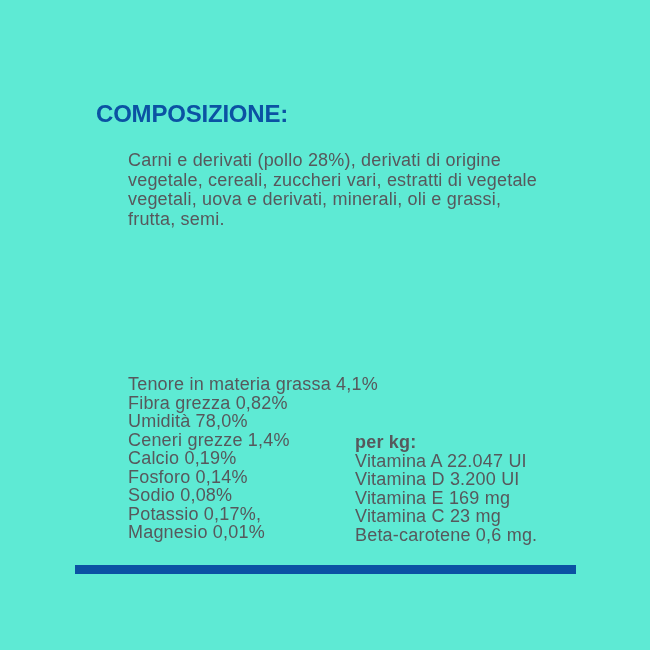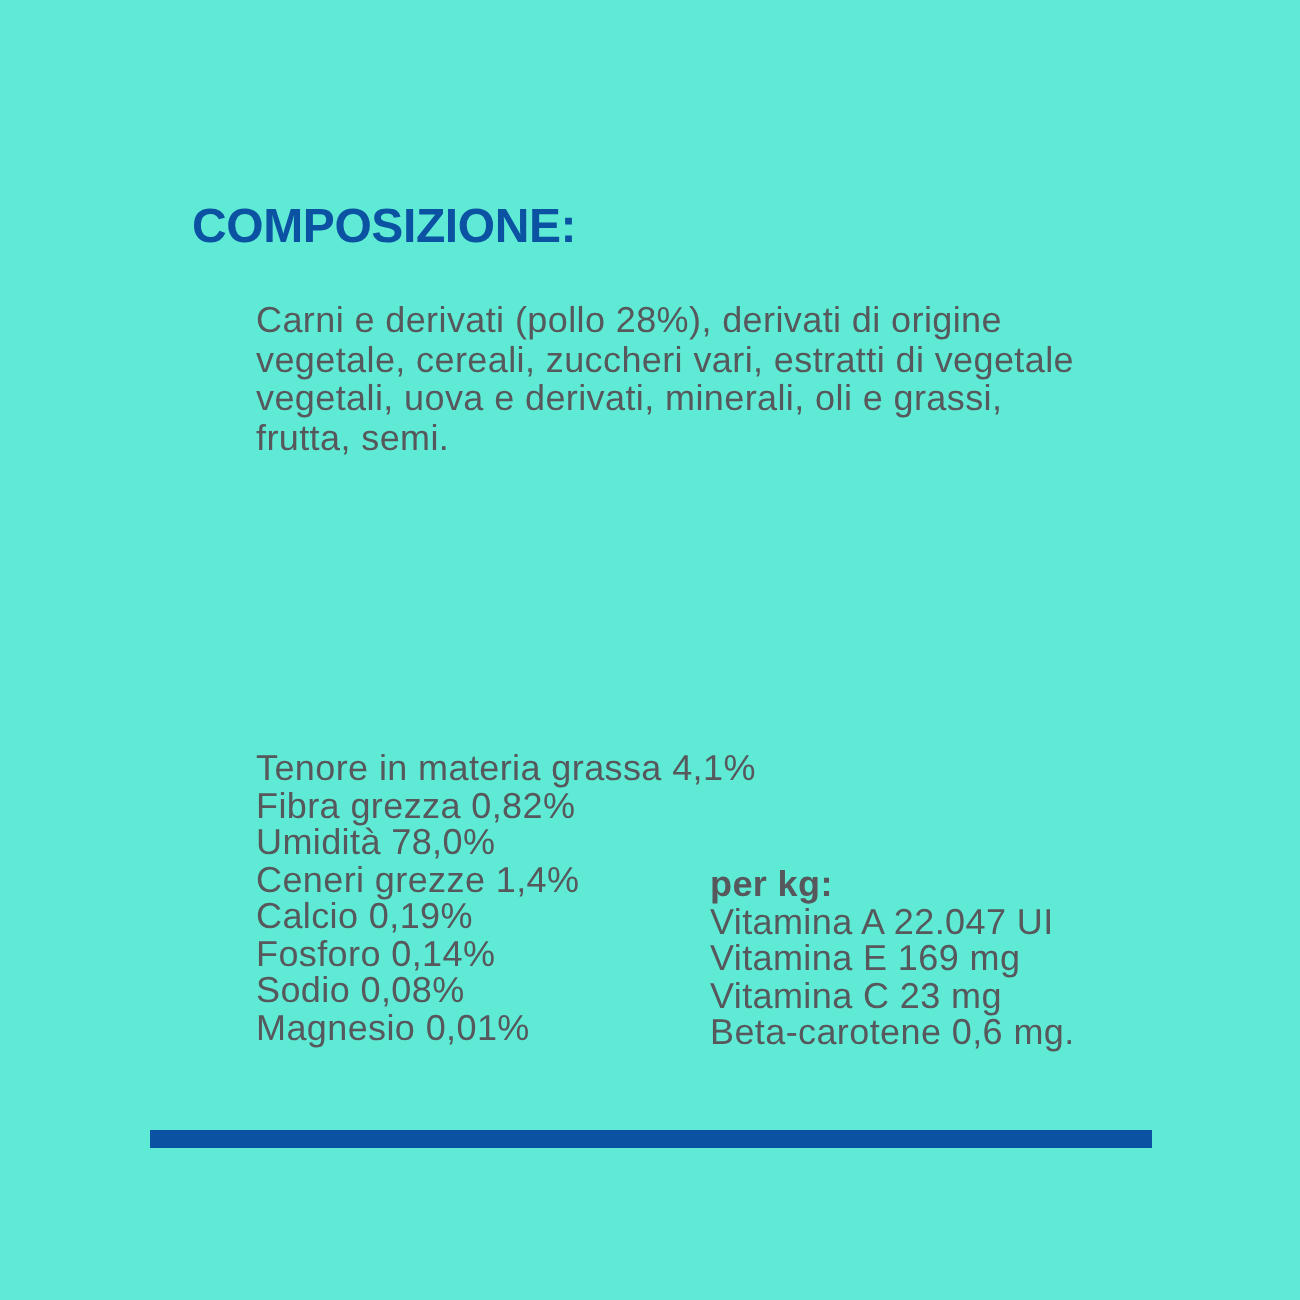--- a/index.html
+++ b/index.html
@@ -79,26 +79,28 @@
 
 
   <div class="body-text" id="analytic-list">
     <span class="line">Tenore in materia grassa 4,1%</span>
     <span class="line">Fibra grezza 0,82%</span>
     <span class="line">Umidità 78,0%</span>
     <span class="line">Ceneri grezze 1,4%</span>
     <span class="line">Calcio 0,19%</span>
     <span class="line">Fosforo 0,14%</span>
     <span class="line">Sodio 0,08%</span>
+    <span class="line">Potassio 0,17%,</span>
     <span class="line">Magnesio 0,01%</span>
   </div>
 
   <div class="per-kg-col">
     <span class="line per-kg-label">per kg:</span>
     <span class="line">Vitamina A 22.047 UI</span>
+    <span class="line">Vitamina D 3.200 UI</span>
     <span class="line">Vitamina E 169 mg</span>
     <span class="line">Vitamina C 23 mg</span>
     <span class="line">Beta-carotene 0,6 mg.</span>
   </div>
 
   <div class="brand-bar"></div>
 
 </div>
 
 </body></html>

